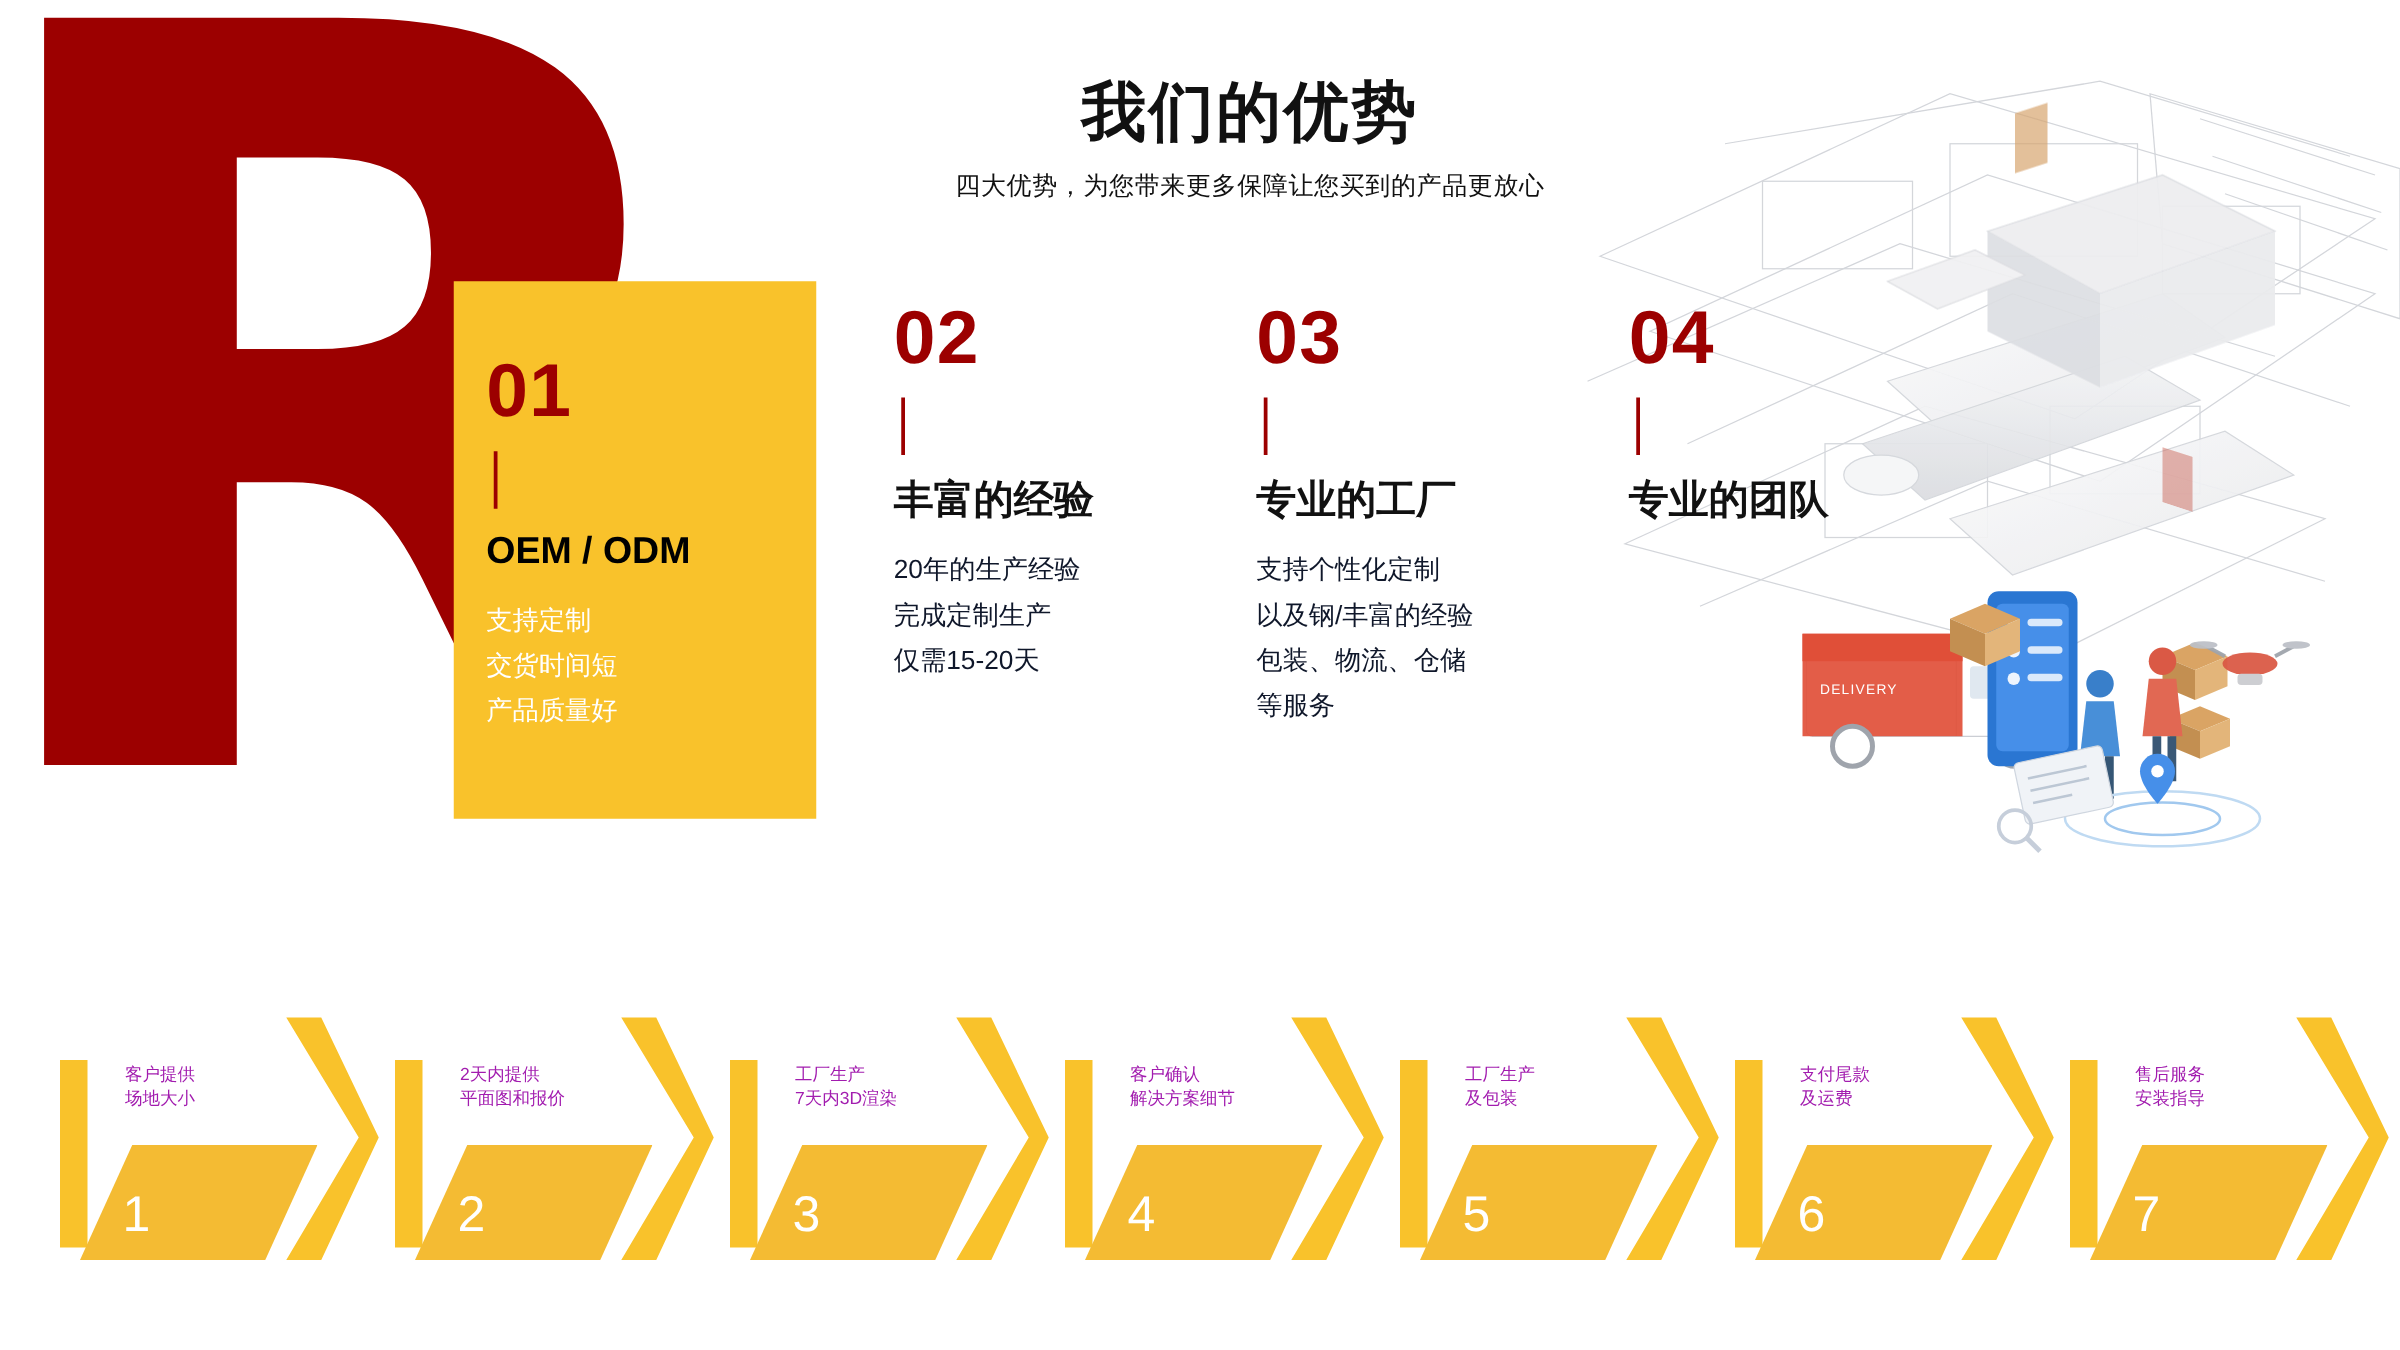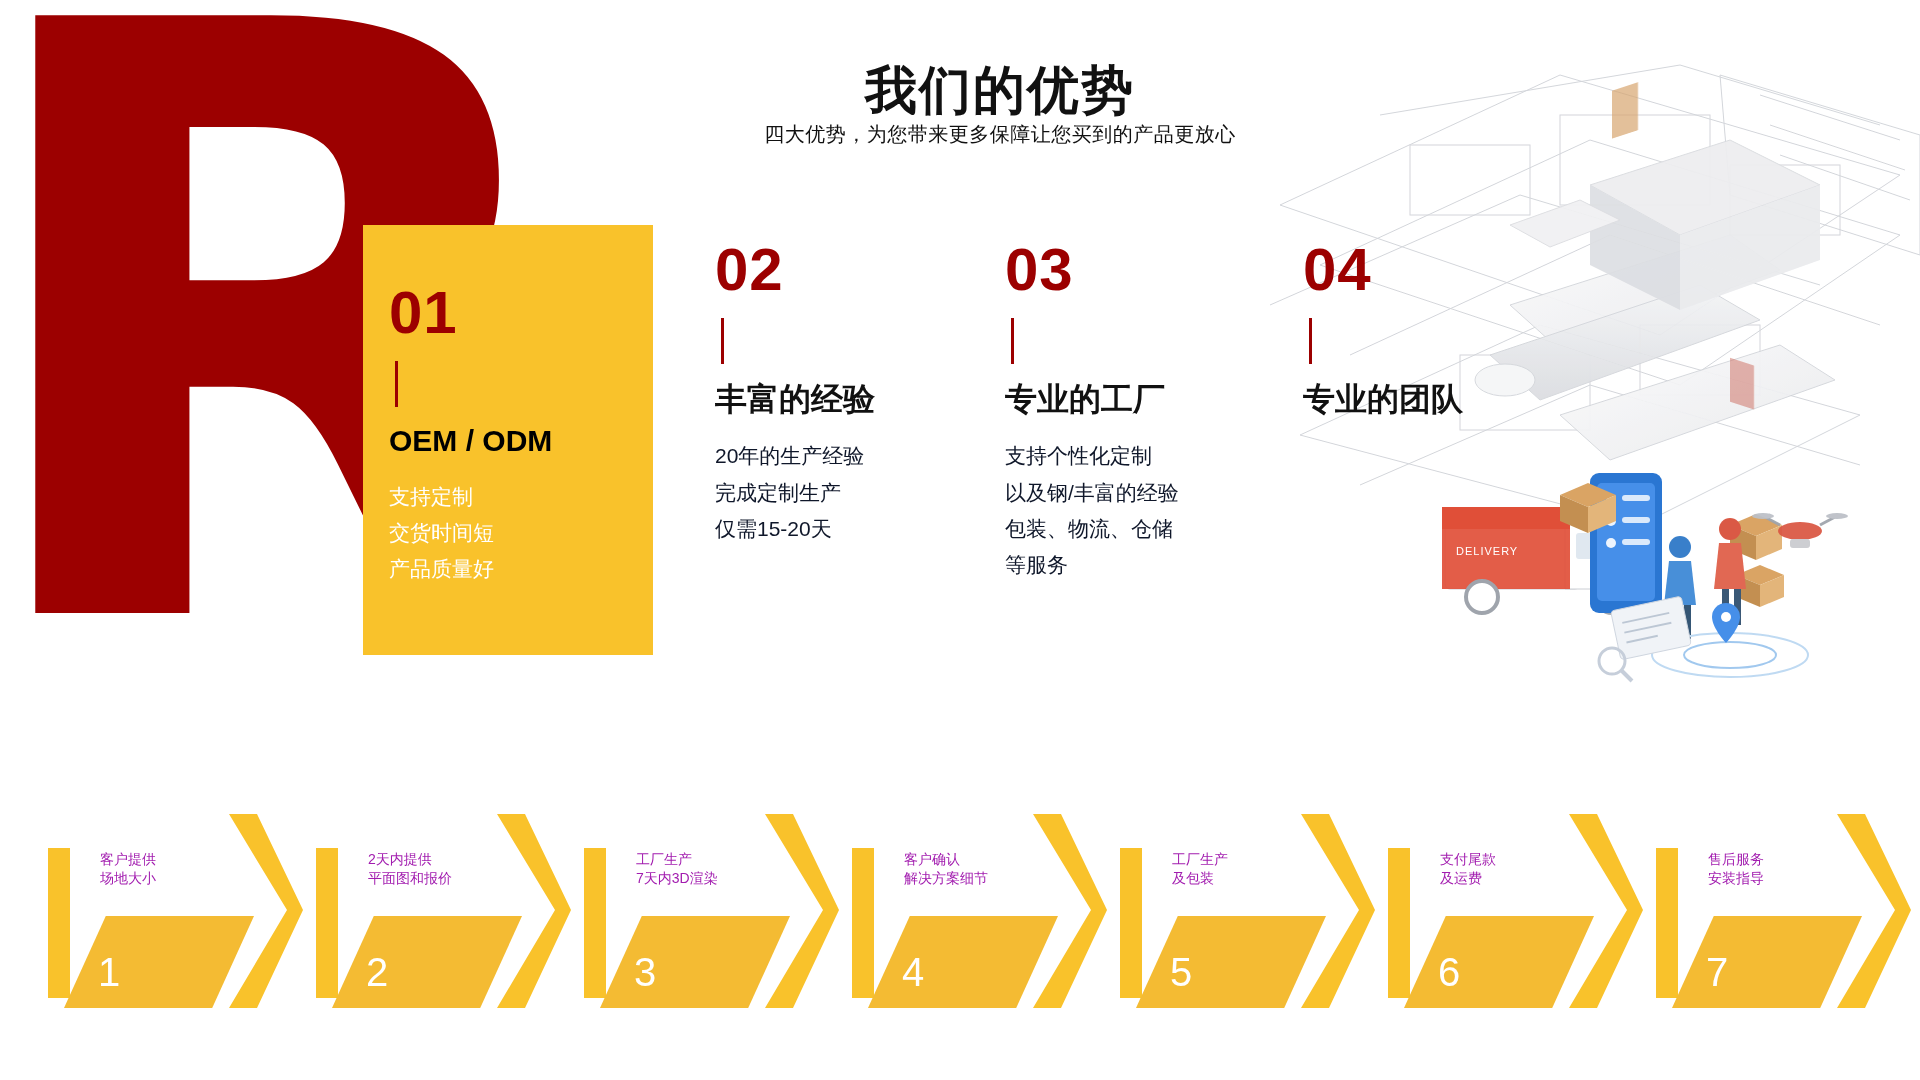--- a/index.html
+++ b/index.html
@@ -43,21 +43,21 @@
     z-index:5;
   }
   .header h1 {
     font-size:52px;
     font-weight:900;
     color:#111111;
     letter-spacing:2px;
     line-height:1.1;
   }
   .header .sub {
-    margin-top:2px;
+    margin-top:16px;
     font-size:20px;
     color:#111111;
     font-weight:400;
     letter-spacing:.5px;
     white-space:nowrap;
   }
 
   
   .cards {
     position:absolute;

